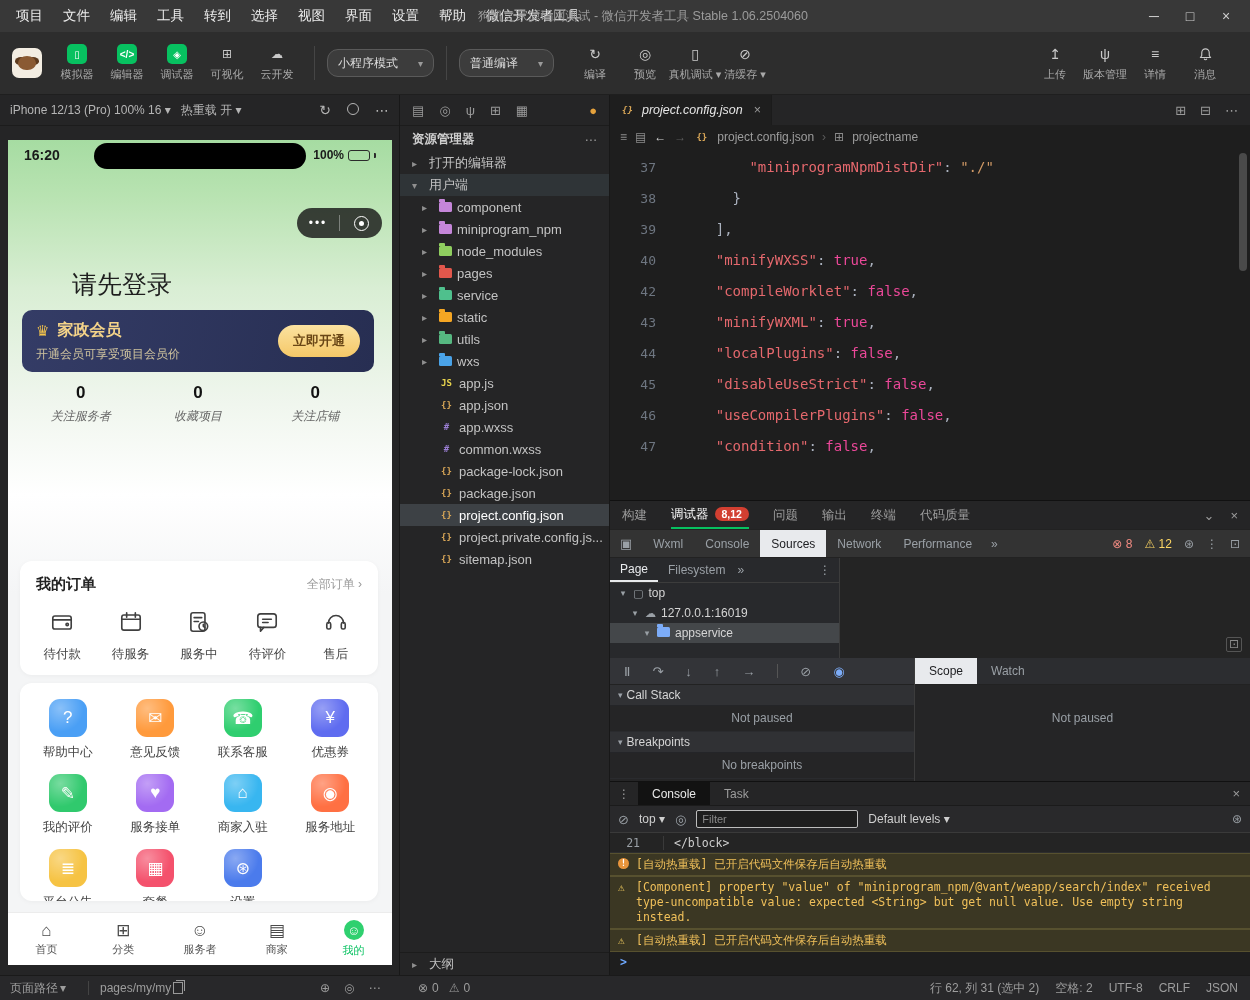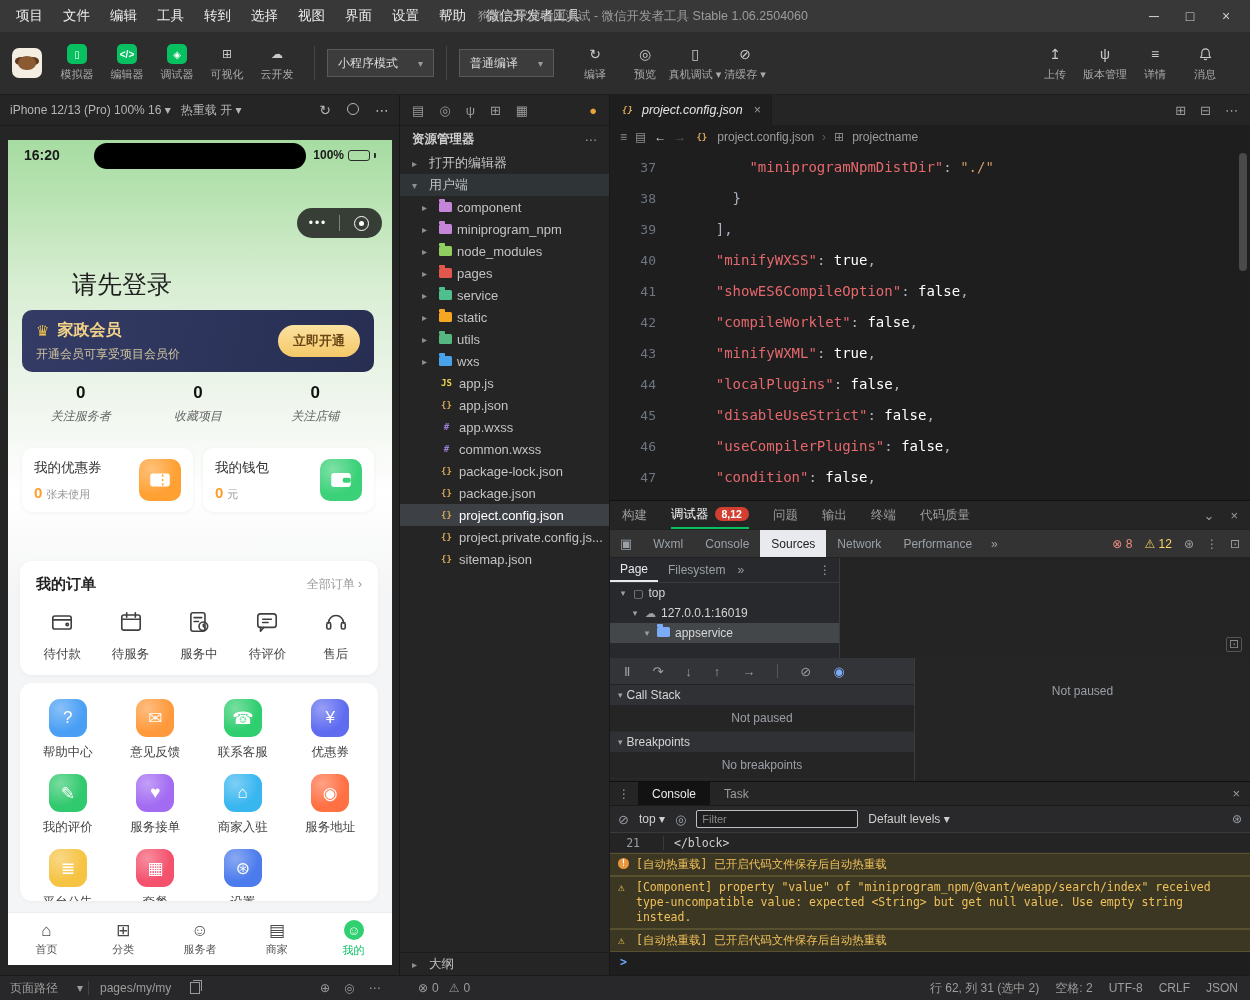--- a/index.html
+++ b/index.html
@@ -14,21 +14,21 @@
   
   .toolbar{position:absolute;top:32px;left:0;width:1250px;height:63px;background:#2d2d2d;border-bottom:1px solid #1f1f1f;display:flex;align-items:center;padding:0 12px;box-sizing:border-box;z-index:30;}
   .avatar{width:30px;height:30px;border-radius:7px;background:#f3ede2;margin-right:10px;display:flex;align-items:center;justify-content:center;}
   .avatar i{width:18px;height:14px;background:#8a5a33;border-radius:50% 50% 46% 46%;box-shadow:-6px -2px 0 -3px #5d3a1e,6px -2px 0 -3px #5d3a1e;}
   .tb-group{display:flex;align-items:center;}
   .tb-btn{width:50px;display:flex;flex-direction:column;align-items:center;gap:3px;cursor:default;}
   .tb-icon{width:20px;height:20px;border-radius:5px;display:flex;align-items:center;justify-content:center;font-size:12px;color:#c9c9c9;}
   .tb-btn.green .tb-icon{background:#07c160;color:#fff;font-size:10px;font-weight:bold;}
   .tb-label{font-size:11px;color:#a9a9a9;white-space:nowrap;}
   .tb-sep{width:1px;height:34px;background:#454545;margin:0 12px;}
-  .tb-select{height:26px;background:#3c3c3c;border:1px solid #5a5a5a;border-radius:0;color:#ddd;font-size:12px;display:flex;align-items:center;padding:0 10px;gap:20px;white-space:nowrap;}
+  .tb-select{height:26px;background:#3c3c3c;border:1px solid #5a5a5a;border-radius:11px;color:#ddd;font-size:12px;display:flex;align-items:center;padding:0 10px;gap:20px;white-space:nowrap;}
   .tb-select .caret{color:#9a9a9a;font-size:10px;}
   
   .sim-panel{position:absolute;left:0;top:95px;width:400px;height:880px;background:#252526;border-right:1px solid #181818;box-sizing:border-box;}
   .sim-toolbar{height:30px;display:flex;align-items:center;padding:0 10px;color:#b5b5b5;font-size:12px;gap:10px;border-bottom:1px solid #1c1c1c;}
   .sim-dev,.sim-hot{white-space:nowrap;}
   .sim-icons{margin-left:auto;display:flex;gap:16px;align-items:center;color:#b5b5b5;font-size:14px;}
   .rec-btn i{display:inline-block;width:12px;height:12px;border:1.5px solid #b5b5b5;border-radius:50%;box-sizing:border-box;}
   .phone{position:absolute;left:8px;top:45px;width:384px;height:825px;overflow:hidden;color:#333;
      background:linear-gradient(180deg,#a6dca2 0%,#b9e3b2 7%,#d9eed4 18%,#f0f6ee 32%,#ffffff 43%,#f4f5f6 55%,#f4f5f6 100%);}
   .p-status{height:30px;display:flex;align-items:center;justify-content:space-between;padding:0 16px;font-size:14px;font-weight:bold;color:#1a1a1a;position:relative;}
@@ -104,21 +104,21 @@
   .ed-tab-icons{margin-left:auto;display:flex;gap:14px;padding-right:12px;color:#9a9a9a;font-size:13px;}
   .ed-crumb{height:24px;display:flex;align-items:center;gap:8px;padding:0 10px;color:#9d9d9d;font-size:12px;background:#1e1e1e;}
   .crumb-ic{color:#8d8d8d;font-size:12px;}
   .crumb-ic.lit{color:#d6d6d6;}
   .crumb-ic.dim,.dim{color:#5c5c5c;}
   .code{position:relative;padding-top:3px;font-family:"DejaVu Sans Mono",monospace;font-size:14px;}
   .code-line{display:flex;height:31px;line-height:31px;white-space:pre;}
   .ln{width:46px;flex:none;text-align:right;padding-right:20px;color:#6e7681;font-size:13px;box-sizing:content-box;}
   .tok-key{color:#e5686d;}
   .tok-str{color:#d19a66;}
-  .tok-bool{color:#ffffff;}
+  .tok-bool{color:#ec4899;}
   .tok-pun{color:#abb2bf;}
   .ed-scrollbar{position:absolute;right:3px;top:58px;width:8px;height:118px;background:#4a4a4a;border-radius:4px;}
   
   .debug-panel{position:absolute;left:610px;top:500px;width:640px;height:475px;background:#252526;border-top:1px solid #111;box-sizing:border-box;}
   .dbg-tabs{height:28px;display:flex;align-items:center;padding:0 12px;gap:11px;font-size:12.5px;color:#9d9d9d;}
   .dbg-tab{height:28px;display:flex;align-items:center;gap:6px;box-sizing:border-box;}
   .dbg-tab.active{color:#fff;border-bottom:2px solid #07c160;}
   .badge{background:#d23f31;color:#fff;border-radius:9px;font-size:10.5px;padding:1px 7px;font-weight:bold;}
   .dbg-tabs-right{margin-left:auto;display:flex;gap:16px;color:#9d9d9d;font-size:13px;}
   .devtools-tabs{height:27px;background:#333;display:flex;align-items:center;font-size:12px;color:#9aa0a6;border-top:1px solid #222;border-bottom:1px solid #222;}
@@ -174,21 +174,21 @@
   .c-msgs{flex:1;overflow:hidden;background:#1e1e1e;font-family:"DejaVu Sans Mono",monospace;font-size:11.5px;}
   .msg-code{display:flex;align-items:center;height:19px;background:#242424;border-bottom:1px solid #2e2e2e;color:#cfcfcf;}
   .msg-code .gut{width:30px;text-align:right;padding-right:23px;color:#9aa0a6;border-right:1px solid #3a3a3a;flex:none;}
   .msg-code .txt{padding-left:10px;}
   .msg-warn{position:relative;background:#3b3723;border-top:1px solid #57512f;border-bottom:1px solid #57512f;color:#f0c05a;padding:3px 10px 3px 26px;line-height:15px;}
   .msg-warn .wic{position:absolute;left:8px;top:3px;color:#f3cd5f;font-size:11px;}
   .msg-warn .cic{position:absolute;left:8px;top:4px;width:11px;height:11px;background:#e8953c;border-radius:50%;color:#fff;font-size:9px;line-height:11px;text-align:center;font-weight:bold;}
   .msg-prompt{color:#6ea8fe;padding:3px 10px;font-weight:bold;}
   
   .statusbar{position:absolute;left:0;top:975px;width:1250px;height:25px;background:#28282a;border-top:1px solid #1a1a1a;font-size:12px;color:#9d9d9d;box-sizing:border-box;}
-  .sb-item{position:absolute;top:0;line-height:24px;white-space:nowrap;display:flex;align-items:center;gap:19px;}
+  .sb-item{position:absolute;top:0;line-height:24px;white-space:nowrap;display:flex;align-items:center;gap:2px;}
   .icon-copy{display:inline-block;width:8px;height:10px;border:1px solid #9a9a9a;position:relative;}
   .icon-copy::after{content:"";position:absolute;left:2px;top:-3px;width:8px;height:10px;border:1px solid #9a9a9a;border-left:none;border-bottom:none;}
   .sb-right{position:absolute;right:12px;top:0;display:flex;gap:16px;line-height:24px;white-space:nowrap;}
   .sb-sepv{position:absolute;top:5px;width:1px;height:14px;background:#444;}
 </style>
 </head>
 <body>
 
 <div class="menubar">
   <div id="menu-items" style="display:flex">
@@ -340,46 +340,20 @@
         </div>
         <div class="stat">
      <div class="stat-v">0</div>
      <div class="stat-l">收藏项目</div>
         </div>
         <div class="stat">
      <div class="stat-v">0</div>
      <div class="stat-l">关注店铺</div>
         </div>
       </div>
-    <div class="assets" id="p-assets">
-        <div class="asset">
-     <div>
-            <div class="asset-title">我的优惠券</div>
-       <div class="asset-val"><b>0</b>张未使用</div>
-          </div>
-     <div class="asset-icon" style="background:radial-gradient(circle at 30% 25%,rgba(255,255,255,.35),transparent 60%),#ffa033">
-            <svg viewBox="0 0 24 24">
-              <rect x="3" y="6" width="18" height="12" rx="2.5" fill="#fff"></rect>
-              <path d="M14.5 7v10" stroke="#ffa033" stroke-width="1.4" stroke-dasharray="2 2"></path>
-            </svg>
-          </div>
-   </div>
-        <div class="asset">
-     <div>
-            <div class="asset-title">我的钱包</div>
-       <div class="asset-val"><b>0</b>元</div>
-          </div>
-     <div class="asset-icon" style="background:radial-gradient(circle at 30% 25%,rgba(255,255,255,.35),transparent 60%),#3ad178">
-            <svg viewBox="0 0 24 24">
-              <rect x="3" y="5.5" width="18" height="13" rx="2.5" fill="#fff"></rect>
-              <rect x="13.5" y="10" width="7.5" height="4.5" rx="2" fill="#3ad178"></rect>
-            </svg>
-          </div>
-   </div>
-      </div>
 
     <div class="orders card">
       <div class="orders-head">
         <span class="orders-title">我的订单</span>
         <span class="orders-all"><span>全部订单</span> ›</span>
       </div>
       <div class="orders-items" id="p-orders">
           <div class="o-item">
      <span><svg viewBox="0 0 24 24">
                 <rect x="3.5" y="6.5" width="17" height="12" rx="2"></rect>
@@ -639,23 +613,20 @@
      <span style="padding-left:73.44px"><span class="tok-key">"miniprogramNpmDistDir"</span><span class="tok-pun">: </span><span class="tok-str">"./"</span></span></div>
       <div class="code-line">
      <span class="ln">38</span>
      <span style="padding-left:56.58px"><span class="tok-pun">}</span></span></div>
       <div class="code-line">
      <span class="ln">39</span>
      <span style="padding-left:39.72px"><span class="tok-pun">],</span></span></div>
       <div class="code-line">
      <span class="ln">40</span>
      <span style="padding-left:39.72px"><span class="tok-key">"minifyWXSS"</span><span class="tok-pun">: </span><span class="tok-bool">true</span><span class="tok-pun">,</span></span></div>
-      <div class="code-line">
-     <span class="ln">41</span>
-     <span style="padding-left:39.72px"><span class="tok-key">"showES6CompileOption"</span><span class="tok-pun">: </span><span class="tok-bool">false</span><span class="tok-pun">,</span></span></div>
       <div class="code-line">
      <span class="ln">42</span>
      <span style="padding-left:39.72px"><span class="tok-key">"compileWorklet"</span><span class="tok-pun">: </span><span class="tok-bool">false</span><span class="tok-pun">,</span></span></div>
       <div class="code-line">
      <span class="ln">43</span>
      <span style="padding-left:39.72px"><span class="tok-key">"minifyWXML"</span><span class="tok-pun">: </span><span class="tok-bool">true</span><span class="tok-pun">,</span></span></div>
       <div class="code-line">
      <span class="ln">44</span>
      <span style="padding-left:39.72px"><span class="tok-key">"localPlugins"</span><span class="tok-pun">: </span><span class="tok-bool">false</span><span class="tok-pun">,</span></span></div>
       <div class="code-line">
@@ -751,20 +722,24 @@
         <span>Call Stack</span>
       </div>
       <div class="sec-empty">Not paused</div>
       <div class="sec-head">
         <span class="tw">▾</span>
         <span>Breakpoints</span>
       </div>
       <div class="sec-empty">No breakpoints</div>
     </div>
     <div class="dbg-right">
+      <div class="sw-tabs" id="sw-tabs">
+          <span class="sw-tab active">Scope</span>
+          <span class="sw-tab ">Watch</span>
+        </div>
       <div class="sw-empty">Not paused</div>
     </div>
   </div>
   <div class="console">
     <div class="c-tabs">
       <span class="c-menu">⋮</span>
       <span id="c-tabs" style="display:flex;height:23px;">
           <span class="c-tab active">Console</span>
           <span class="c-tab ">Task</span>
         </span>

